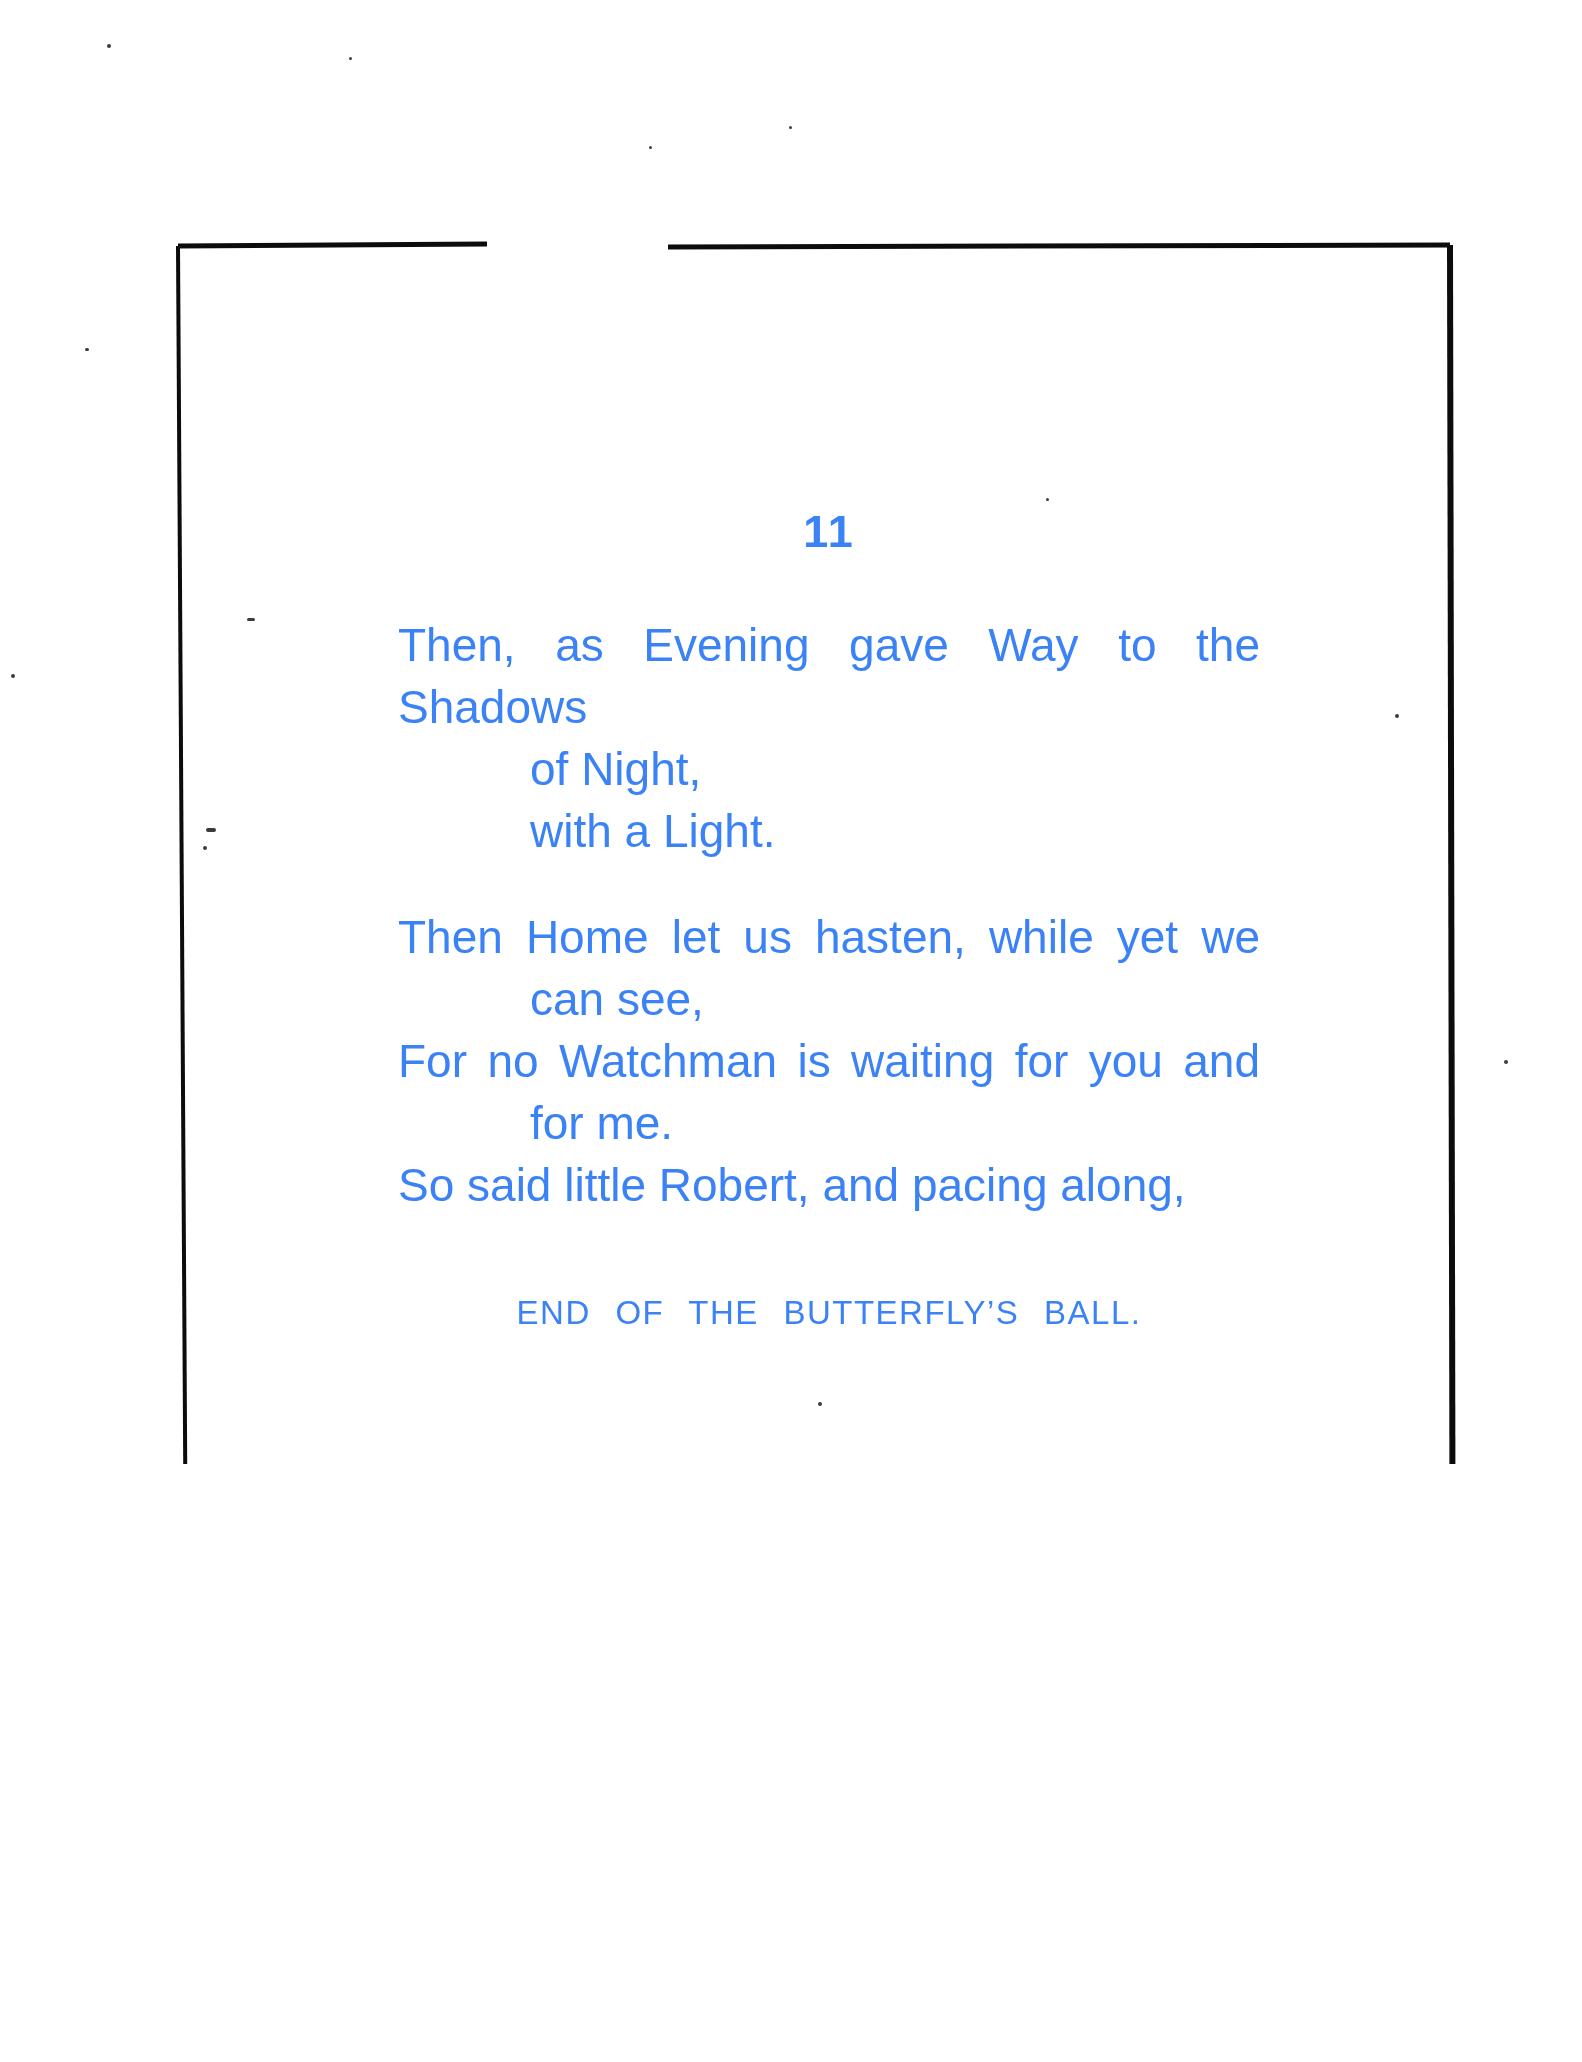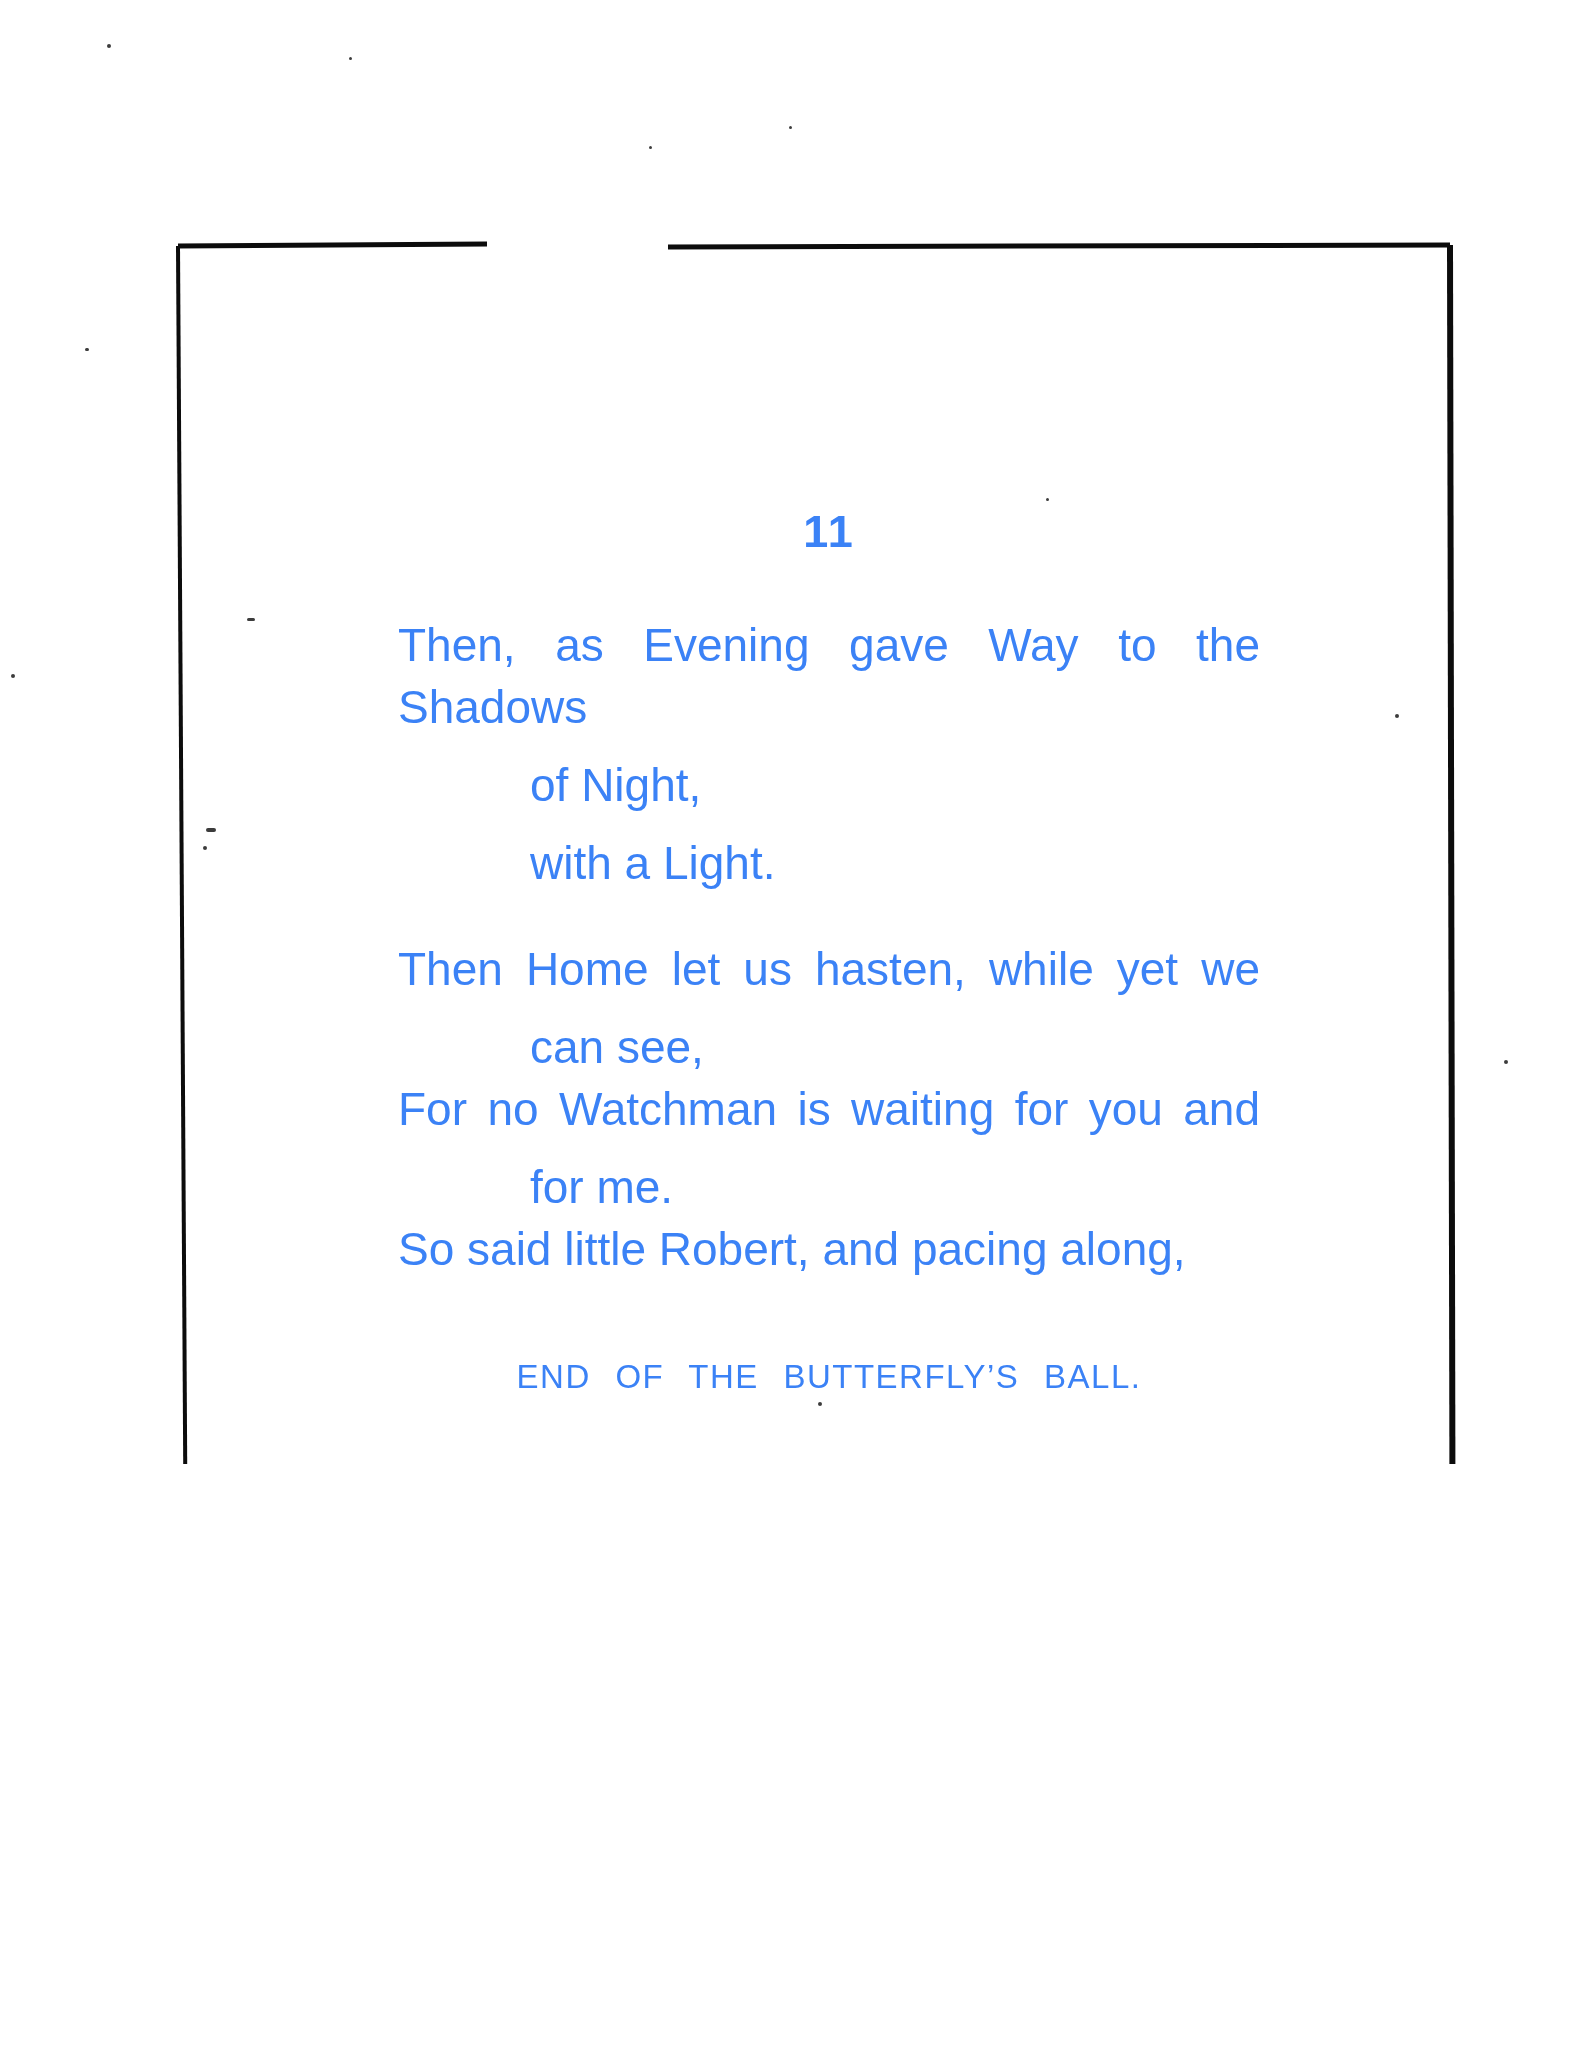--- a/index.html
+++ b/index.html
@@ -41,21 +41,20 @@
   .line {
     font-size: 46px;
     line-height: 62px;
   }
   .line.justify {
     text-align: justify;
     text-align-last: justify;
   }
   .line.continuation {
     padding-left: 132px;
-    margin-top: 16px;
   }
   .line .italic { font-style: italic; }
   .colophon {
     margin-top: 66px;
     font-size: 33px;
     line-height: 62px;
     text-align: center;
     letter-spacing: 1.5px;
     word-spacing: 14px;
   }

